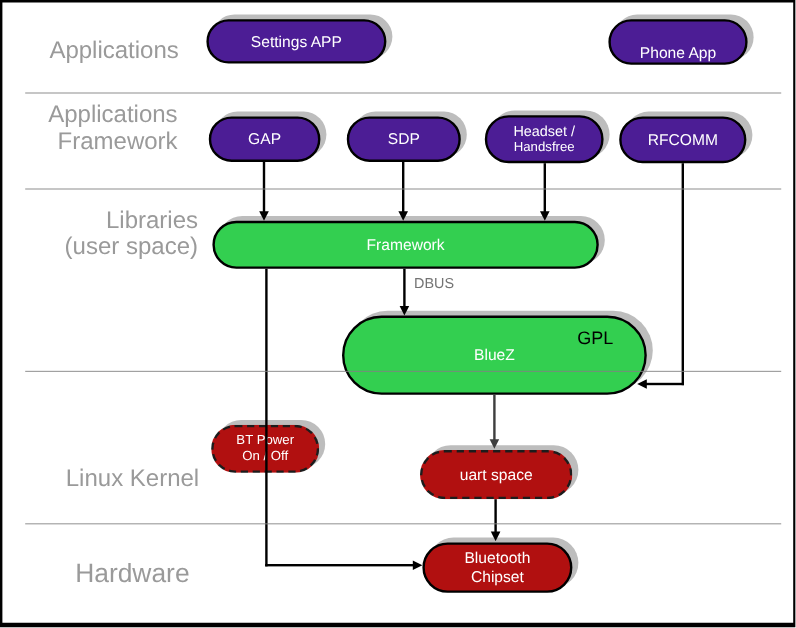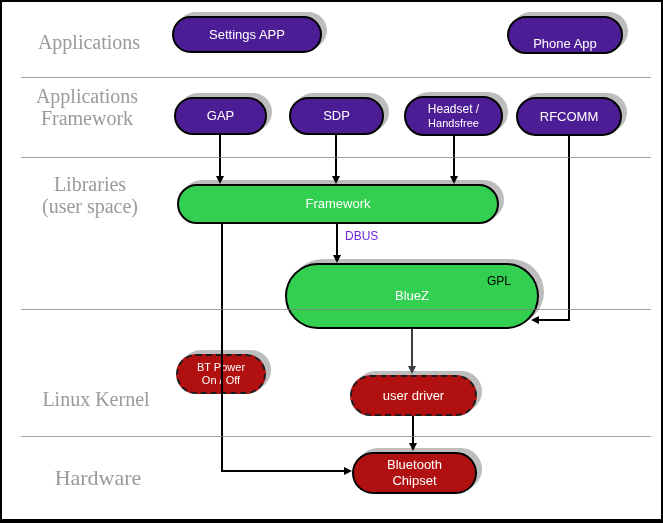--- a/index.html
+++ b/index.html
@@ -11,24 +11,23 @@
     border:2px solid #000;
     border-bottom-width:4px;
     font-family:"Liberation Sans", sans-serif;
     overflow:hidden;
   }
   .layer-label{
     position:absolute;
     color:#9a9a9a;
     font-size:20px;
     line-height:22px;
-    text-align:center;
+    text-align:right;
     white-space:pre-line;
     z-index:1;
-    font-family:Liberation Serif, serif;
   }
   .divider{
     position:absolute;
     left:19px;width:630px;height:1px;
     background:rgba(130,130,130,0.75);
     z-index:6;
   }
   .pill{
     position:absolute;
     box-sizing:border-box;
@@ -56,22 +55,22 @@
   .arrow-down{position:absolute;width:0;height:0;
     border-left:4px solid transparent;border-right:4px solid transparent;
     border-top:8px solid #000;z-index:3;}
   .arrow-down.gray{border-top-color:#3e3e3e;}
   .arrow-left{position:absolute;width:0;height:0;
     border-top:4px solid transparent;border-bottom:4px solid transparent;
     border-right:8px solid #000;z-index:3;}
   .arrow-right{position:absolute;width:0;height:0;
     border-top:4px solid transparent;border-bottom:4px solid transparent;
     border-left:8px solid #000;z-index:3;}
-  .float-label{position:absolute;color:#6d28d9;font-size:12px;z-index:4;}
-  .gpl-label{position:absolute;top:9px;right:26px;color:#000;font-size:12px;}
+  .float-label{position:absolute;color:#737373;font-size:12px;z-index:4;}
+  .gpl-label{position:absolute;top:9px;right:26px;color:#000;font-size:15px;}
 </style>
 </head>
 <body>
 
 <div id="frame">
 
   <div class="layer-label" style="left:27px;top:29px;width:120px;">Applications</div>
   <div class="layer-label" style="left:24px;top:83px;width:122px;">Applications
 Framework</div>
   <div class="layer-label" style="left:13px;top:171px;width:150px;">Libraries
@@ -111,21 +110,21 @@
   <div class="pill green" style="left:283px;top:261px;width:254px;height:66px;">
     <span>BlueZ</span>
     <span class="gpl-label">GPL</span>
   </div>
 
   <div class="pill red dashed" style="left:174px;top:352px;width:90px;height:40px;font-size:11px;">
     <span>BT Power</span>
     <span class="sub">On / Off</span>
   </div>
   <div class="pill red dashed" style="left:348px;top:373px;width:127px;height:41px;">
-    <span>user driver</span>
+    <span>uart space</span>
   </div>
 
   <div class="pill red" style="left:350px;top:450px;width:125px;height:42px;">
     <span>Bluetooth</span>
     <span>Chipset</span>
   </div>
 
   <div class="vline" style="left:217px;top:133px;height:43px;"></div>
   <div class="arrow-down" style="left:214px;top:174px;"></div>
 

